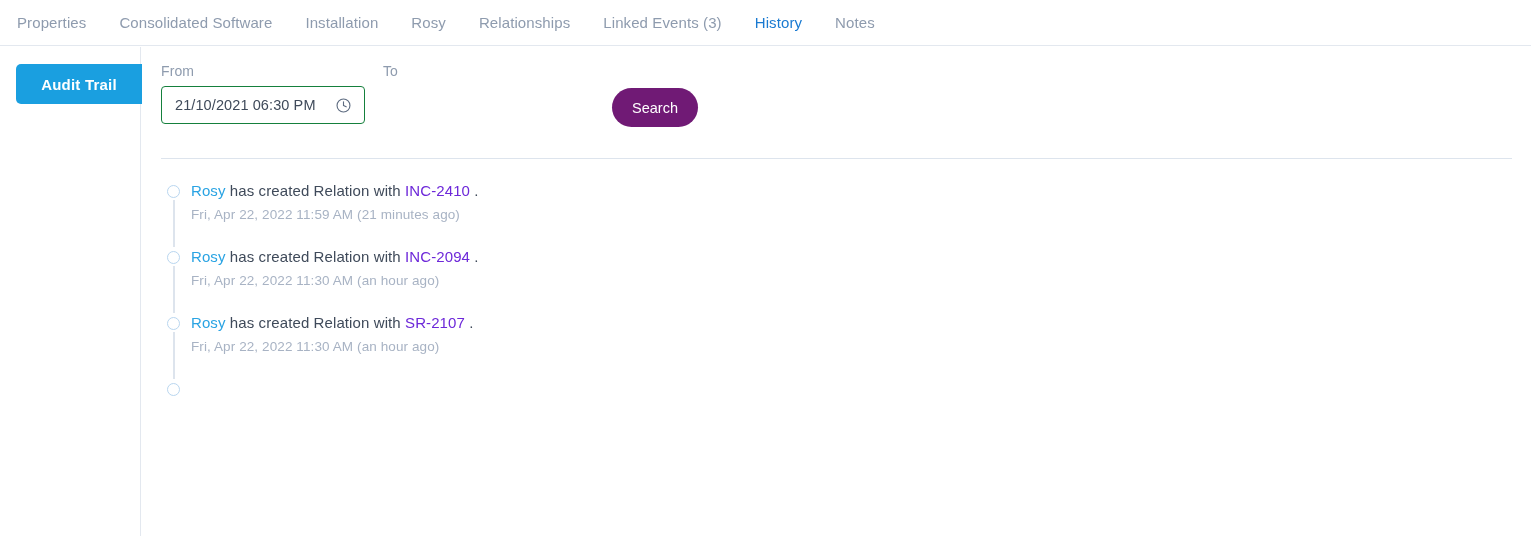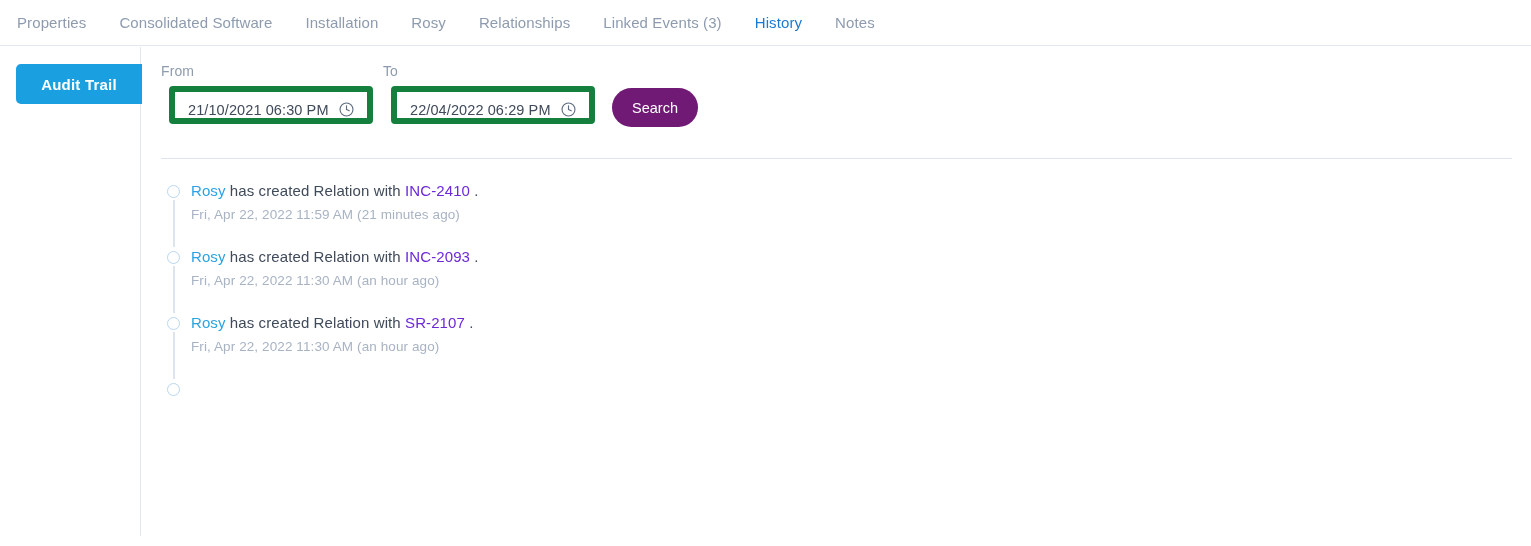--- a/index.html
+++ b/index.html
@@ -67,27 +67,26 @@
 
   .field-label {
     font-size: 14px;
     color: #8e9bae;
     margin-bottom: 8px;
     line-height: 1;
     letter-spacing: 0.1px;
   }
   .field-input {
     width: 204px; height: 38px;
-    border: 6px solid #15803d;
+    border: 1px solid #15803d;
     border-radius: 4px;
     background: #fff;
-    display: flex; align-items: flex-end;
+    display: flex; align-items: center;
     padding: 0 12px 0 13px;
     cursor: pointer;
-    margin-left: 8px;
   }
   .field-value {
     font-size: 14.5px;
     color: #3f4a5a;
     flex: 1;
     white-space: nowrap;
     letter-spacing: 0.1px;
   }
   .clock-icon { width: 17px; height: 17px; flex: 0 0 auto; }
 
@@ -190,48 +189,38 @@
             <circle cx="10" cy="10" r="7.6" fill="none" stroke="#5d6b80" stroke-width="1.3"></circle>
             <line x1="10" y1="10" x2="10" y2="5.6" stroke="#5d6b80" stroke-width="1.3" stroke-linecap="round"></line>
             <line x1="10" y1="10" x2="13.2" y2="11.6" stroke="#5d6b80" stroke-width="1.3" stroke-linecap="round"></line>
           </svg>
         </span>
       </div>
     </div>
 
     <div class="field to">
       <div class="field-label">To</div>
-      <div class="field-input">
-        <span class="field-value">22/04/2022 06:29 PM</span>
-        <span class="clock-icon">
-          <svg viewBox="0 0 20 20" width="17" height="17">
-            <circle cx="10" cy="10" r="7.6" fill="none" stroke="#5d6b80" stroke-width="1.3"></circle>
-            <line x1="10" y1="10" x2="10" y2="5.6" stroke="#5d6b80" stroke-width="1.3" stroke-linecap="round"></line>
-            <line x1="10" y1="10" x2="13.2" y2="11.6" stroke="#5d6b80" stroke-width="1.3" stroke-linecap="round"></line>
-          </svg>
-        </span>
-      </div>
     </div>
 
     <button class="search-btn">Search</button>
   </div>
 
   <div class="hsep"></div>
 
   <div class="timeline" id="timeline">
       <div class="tl-item">
         <span class="tl-bullet"></span>
         <span class="tl-line"></span>
         <div class="tl-text"><span class="tl-actor">Rosy</span><span> has created Relation with </span><span class="tl-link">INC-2410</span><span> .</span></div>
         <div class="tl-date">Fri, Apr 22, 2022 11:59 AM (21 minutes ago)</div>
       </div>
       <div class="tl-item">
         <span class="tl-bullet"></span>
         <span class="tl-line"></span>
-        <div class="tl-text"><span class="tl-actor">Rosy</span><span> has created Relation with </span><span class="tl-link">INC-2093</span><span> .</span></div>
+        <div class="tl-text"><span class="tl-actor">Rosy</span><span> has created Relation with </span><span class="tl-link">INC-2094</span><span> .</span></div>
         <div class="tl-date">Fri, Apr 22, 2022 11:30 AM (an hour ago)</div>
       </div>
       <div class="tl-item">
         <span class="tl-bullet"></span>
         <span class="tl-line"></span>
         <div class="tl-text"><span class="tl-actor">Rosy</span><span> has created Relation with </span><span class="tl-link">SR-2107</span><span> .</span></div>
         <div class="tl-date">Fri, Apr 22, 2022 11:30 AM (an hour ago)</div>
       </div>
       <div class="tl-item">
         <span class="tl-bullet"></span>

